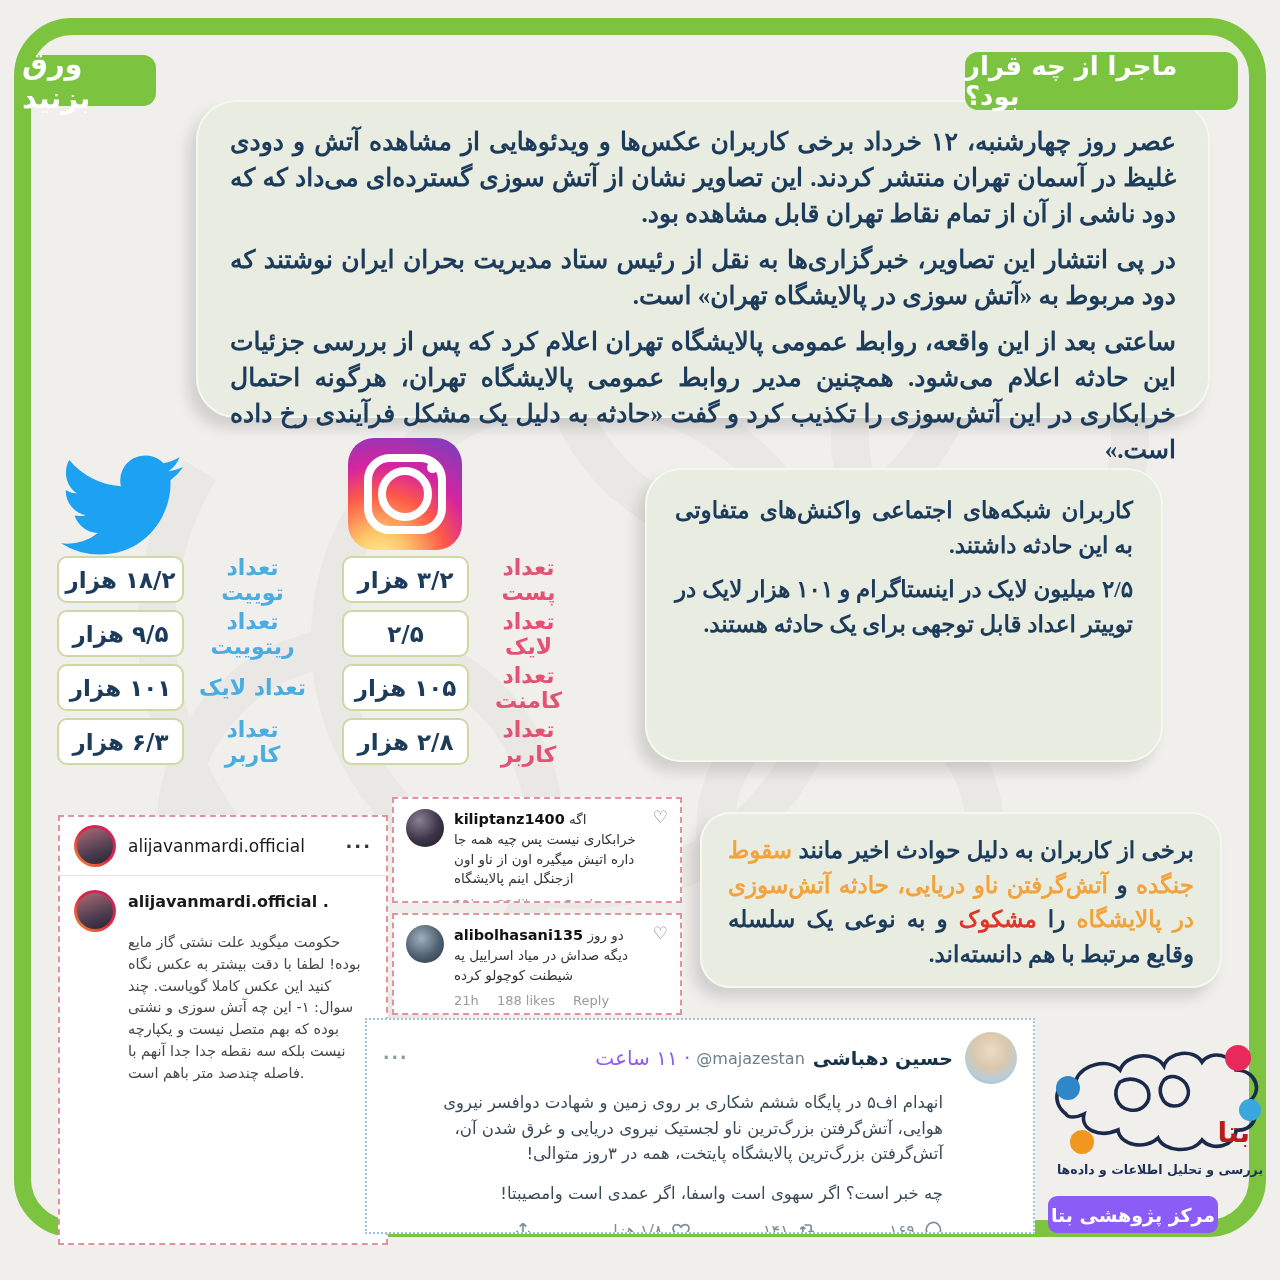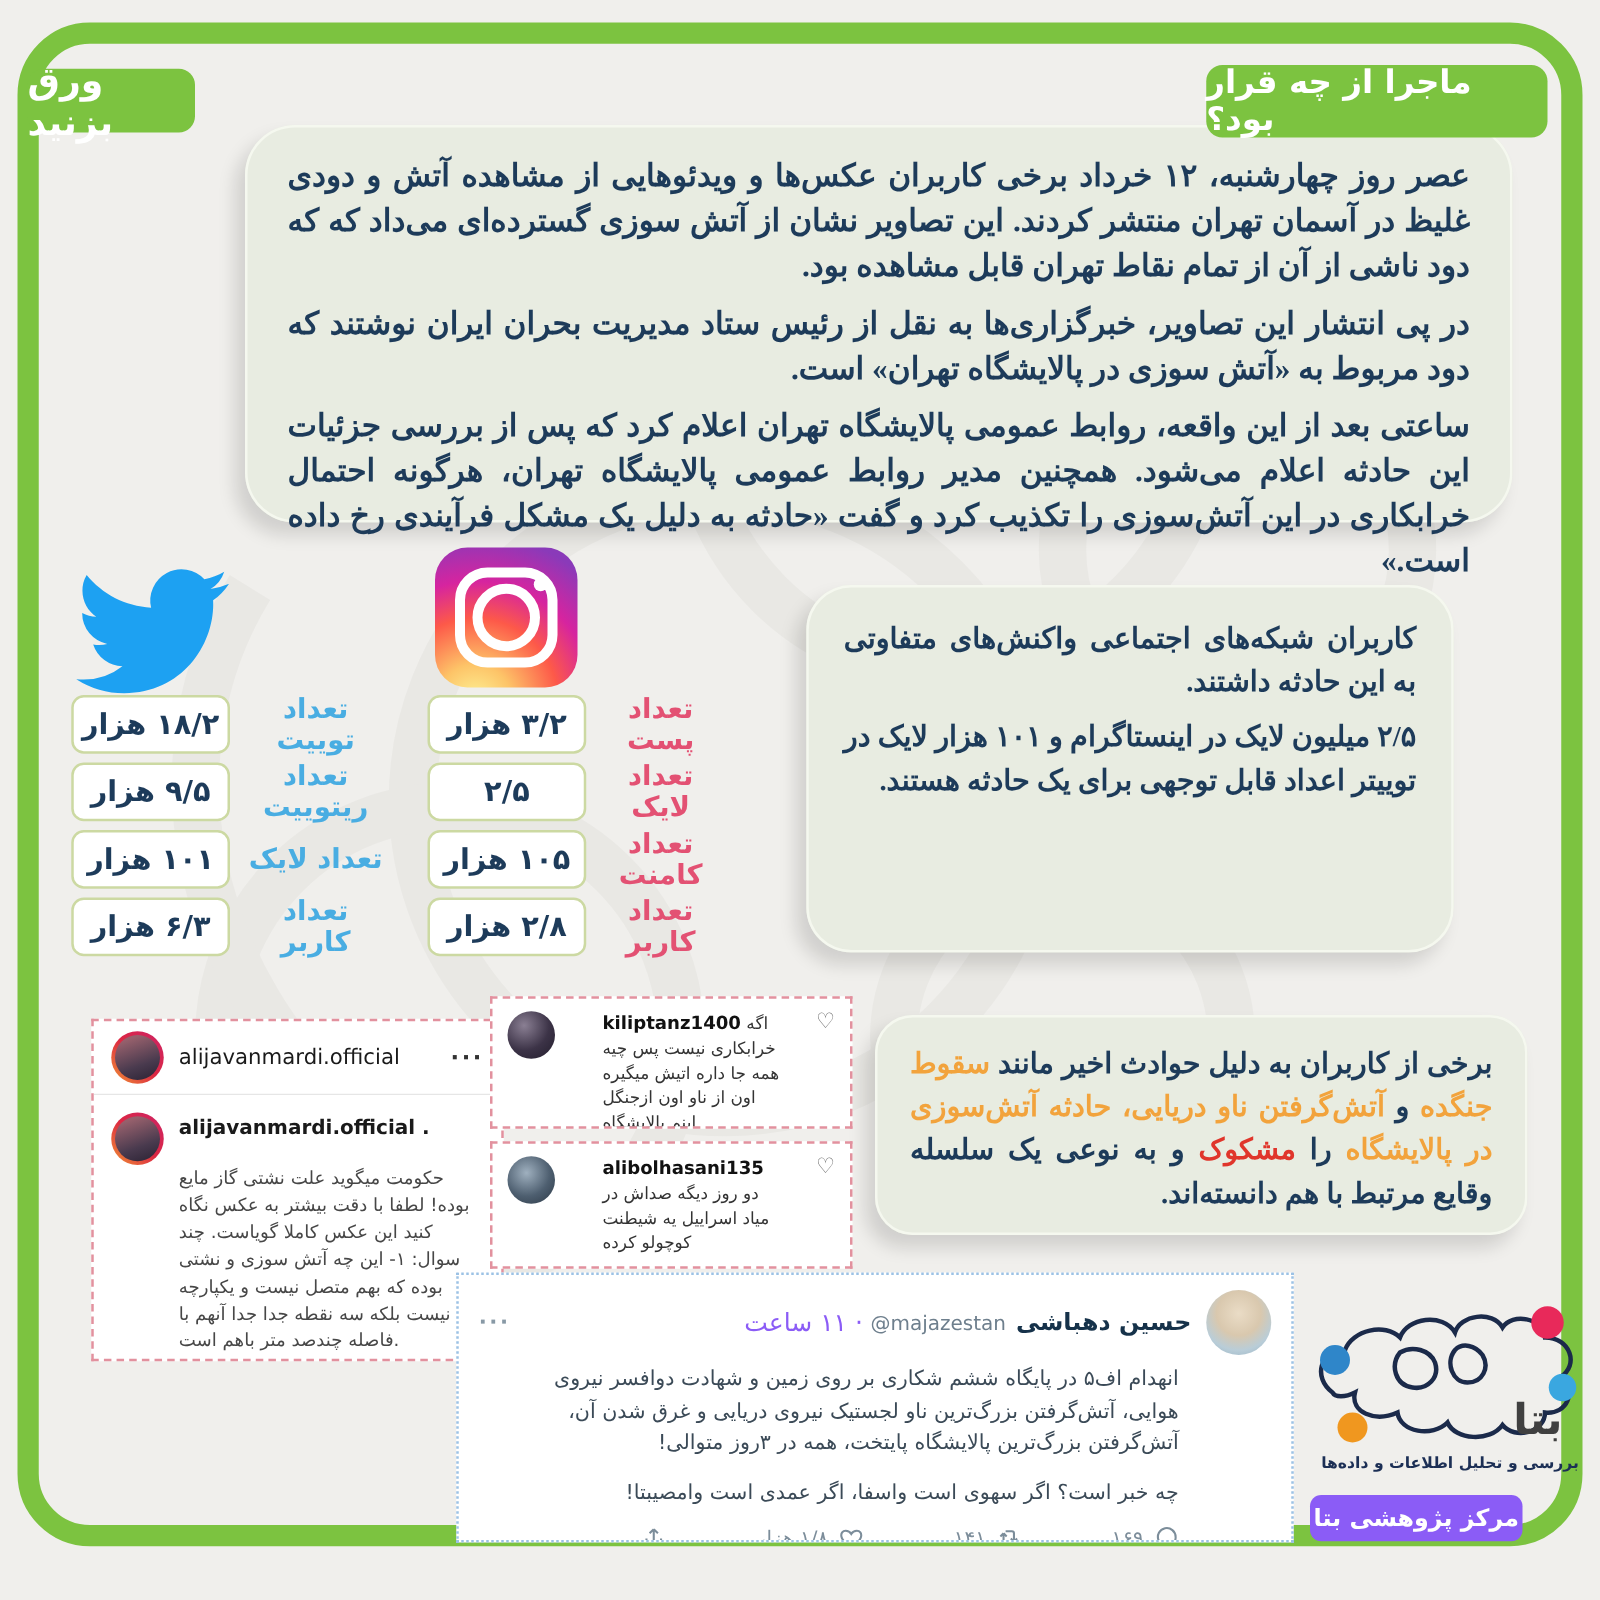--- a/index.html
+++ b/index.html
@@ -39,41 +39,41 @@
   .stat-row{position:absolute;display:flex;direction:rtl;align-items:center;gap:14px;z-index:2;height:47px;}
   .stat-row.tw{left:57px;width:250px;}
   .stat-row.ig{left:342px;width:232px;}
   .stat-label{flex:1;text-align:center;font-weight:bold;font-size:22px;}
   .tw .stat-label{color:#49ade2;}
   .ig .stat-label{color:#e35173;}
   .stat-box{flex:0 0 auto;min-width:127px;height:47px;box-sizing:border-box;background:#fff;
             border:2px solid #ccd9a2;border-radius:10px;display:flex;align-items:center;justify-content:center;
             color:#1d3b5a;font-weight:bold;font-size:23px;padding:0 6px;}
   
-  .ig-card{position:absolute;left:73px;top:815px;width:330px;height:274px;box-sizing:border-box;background:#fff;
+  .ig-card{position:absolute;left:58px;top:815px;width:330px;height:430px;box-sizing:border-box;background:#fff;
            border:2px dashed #e2919e;z-index:2;overflow:hidden;color:#262626;}
   .ig-head{display:flex;align-items:center;height:58px;padding:0 14px;}
   .ig-username{margin-left:12px;font-size:17px;color:#1a1a1a;}
   .dots{margin-left:auto;color:#333;font-size:18px;font-weight:bold;letter-spacing:2px;}
   .ig-divider{height:1px;background:#e6e6e6;}
   .ig-body{display:flex;padding:14px 14px 0;}
   .ig-body-content{margin-left:12px;width:244px;font-size:14.5px;color:#474747;line-height:1.5;}
   .ig-body-content .uname{font-weight:bold;color:#1a1a1a;font-size:16px;}
   .ig-body-content p{margin:6px 0 0;}
   .ig-body-content p.sp{margin-top:18px;}
   .avatar{border-radius:50%;flex:0 0 auto;}
   .ring{width:42px;height:42px;box-sizing:border-box;padding:3px;
         background:linear-gradient(45deg,#f09433,#dc2743,#cc2366);}
   .ring .ph{width:100%;height:100%;border-radius:50%;background:linear-gradient(160deg,#96606c 15%,#493a4e 65%,#2a2233 100%);}
   
   .cmt-card{position:absolute;left:392px;width:290px;box-sizing:border-box;background:#fff;
             border:2px dashed #e2919e;z-index:2;padding:10px 12px;overflow:hidden;}
   .cmt-1{top:797px;height:106px;}
   .cmt-2{top:913px;height:102px;}
-  .cmt-inner{display:flex;gap:28px;}
+  .cmt-inner{display:flex;}
   .cmt-av{width:38px;height:38px;border-radius:50%;flex:0 0 auto;}
   .av-p1{background:radial-gradient(circle at 35% 30%, #8a7f93 0%, #3c3347 55%, #221d2c 100%);}
   .av-p2{background:radial-gradient(circle at 40% 35%, #9fb0bf 0%, #4e5f70 55%, #2c3845 100%);}
   .cmt-text{margin-left:10px;width:188px;font-size:13.5px;color:#333;line-height:1.45;}
   .cmt-text b{font-size:14.5px;color:#111;}
   .cmt-heart{margin-left:auto;color:#777;font-size:17px;line-height:1;}
   .cmt-meta{margin:8px 0 0 48px;font-size:13px;color:#9a9a9a;}
   .cmt-meta span{margin-right:14px;}
   
   .tweet{position:absolute;left:365px;top:1018px;width:670px;height:216px;box-sizing:border-box;background:#fff;
@@ -86,21 +86,21 @@
   .tw-time{margin-right:6px;font-size:20px;color:#8b5cf6;}
   .tw-dots{margin-right:auto;color:#8899a6;font-size:17px;font-weight:bold;letter-spacing:2px;}
   .tw-body{margin:6px 74px 0 10px;font-size:16.5px;line-height:1.55;text-align:right;}
   .tw-body p{margin:0 0 14px;}
   .tw-actions{display:flex;direction:rtl;align-items:center;justify-content:space-between;
               margin:4px 74px 0 130px;color:#7c8d9a;font-size:16px;}
   .tw-act{display:flex;align-items:center;gap:8px;}
   .tw-act svg{display:block;}
   
   .brand{position:absolute;left:1042px;top:1036px;width:236px;height:156px;z-index:2;}
-  .brand-name{position:absolute;right:28px;top:80px;color:#404040;font-weight:bold;font-size:34px;text-align:right;}
+  .brand-name{position:absolute;right:28px;top:80px;color:#b91c1c;font-weight:bold;font-size:28px;text-align:right;}
   .brand-tagline{position:absolute;left:0;top:126px;width:100%;text-align:center;
                  color:#1c2f55;font-weight:bold;font-size:12.5px;direction:rtl;}
   .brand-footer{position:absolute;left:1048px;top:1196px;width:170px;height:37px;background:#8b5cf6;
                 border-radius:9px;color:#fff;font-weight:bold;font-size:19px;display:flex;
                 align-items:center;justify-content:center;z-index:3;}
 </style>
 </head>
 <body>
 
 <div class="canvas">

